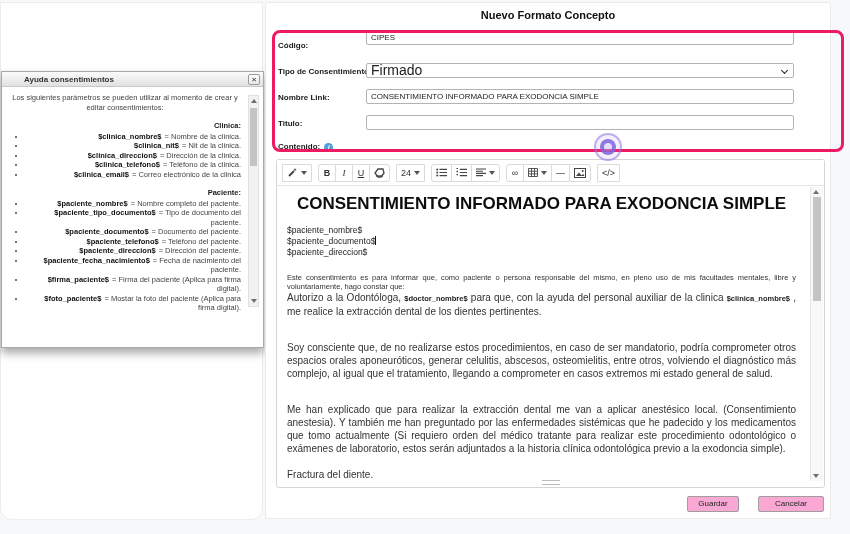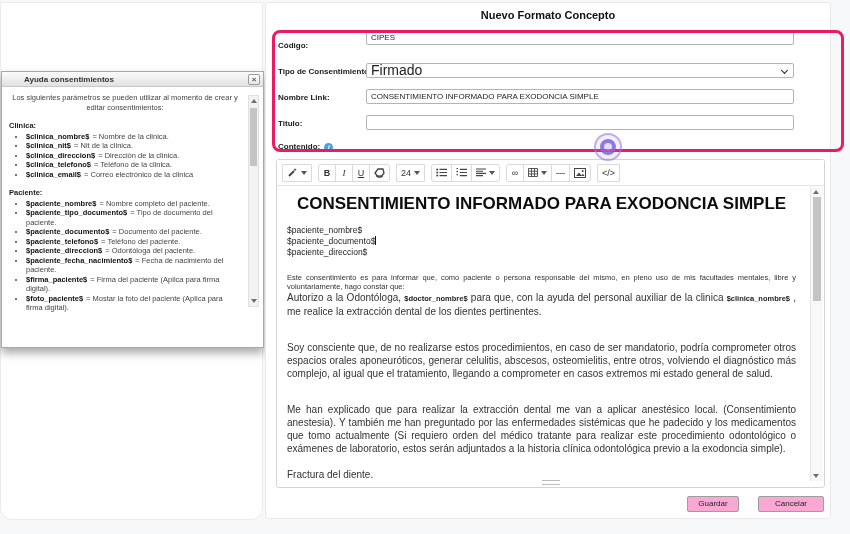--- a/index.html
+++ b/index.html
@@ -14,21 +14,21 @@
   .help-dialog { position:absolute; left:0; top:68px; width:263px; height:277px; background:#fff;
                  border:1px solid #a8a8a8; box-shadow:0 5px 9px rgba(0,0,0,.35); }
   .help-header { height:15px; display:flex; align-items:center; padding:0 3px 0 22px;
                  background:linear-gradient(#fbfbfb,#e1e1e1); border-bottom:1px solid #c8c8c8;
                  font-size:8px; font-weight:bold; color:#333; }
   .help-close { margin-left:auto; width:12px; height:11px; border:1px solid #9a9a9a; border-radius:2px;
                 background:linear-gradient(#fff,#e7e7e7); font-size:8px; line-height:9px; text-align:center;
                 color:#555; cursor:default; }
   .help-body { position:relative; height:228px; overflow:hidden; padding:6px 22px 0 7px;
                font-size:7.5px; line-height:9.5px; color:#444; }
-  .help-body .sect { margin-top:9px; }
+  .help-body .sect { margin-top:9px;text-align:right; }
   .help-body .sect-title { font-weight:bold; color:#1a1a1a; }
   .help-body ul { margin:1px 0 0 0; padding-left:17px; }
   .help-body li { padding:0; }
   .hp { font-weight:bold; color:#111; }
   .hd { margin-left:3px; }
   .help-intro { margin-bottom:0;text-align:center; }
 
   .vscroll { position:absolute; width:11px; background:#f2f2f2; border:1px solid #e0e0e0; }
   .vscroll .thumb { position:absolute; left:1px; right:1px; background:#c4c4c4; }
   .arr-up, .arr-dn { position:absolute; left:2px; width:0; height:0;
@@ -129,21 +129,21 @@
           </ul>
         </div>
 
         <div class="sect">
           <div class="sect-title">Paciente:</div>
           <ul>
             <li><b class="hp">$paciente_nombre$</b><span class="hd">= Nombre completo del paciente.</span></li>
             <li><b class="hp">$paciente_tipo_documento$</b><span class="hd">= Tipo de documento del paciente.</span></li>
             <li><b class="hp">$paciente_documento$</b><span class="hd">= Documento del paciente.</span></li>
             <li><b class="hp">$paciente_telefono$</b><span class="hd">= Teléfono del paciente.</span></li>
-            <li><b class="hp">$paciente_direccion$</b><span class="hd">= Odontóloga del paciente.</span></li>
+            <li><b class="hp">$paciente_direccion$</b><span class="hd">= Dirección del paciente.</span></li>
             <li><b class="hp">$paciente_fecha_nacimiento$</b><span class="hd">= Fecha de nacimiento del paciente.</span></li>
             <li><b class="hp">$firma_paciente$</b><span class="hd">= Firma del paciente (Aplica para firma digital).</span></li>
             <li><b class="hp">$foto_paciente$</b><span class="hd">= Mostar la foto del paciente (Aplica para firma digital).</span></li>
           </ul>
         </div>
 
         <div class="vscroll help-scroll">
           <span class="arr-up"></span>
           <div class="thumb"></div>
           <span class="arr-dn"></span>

